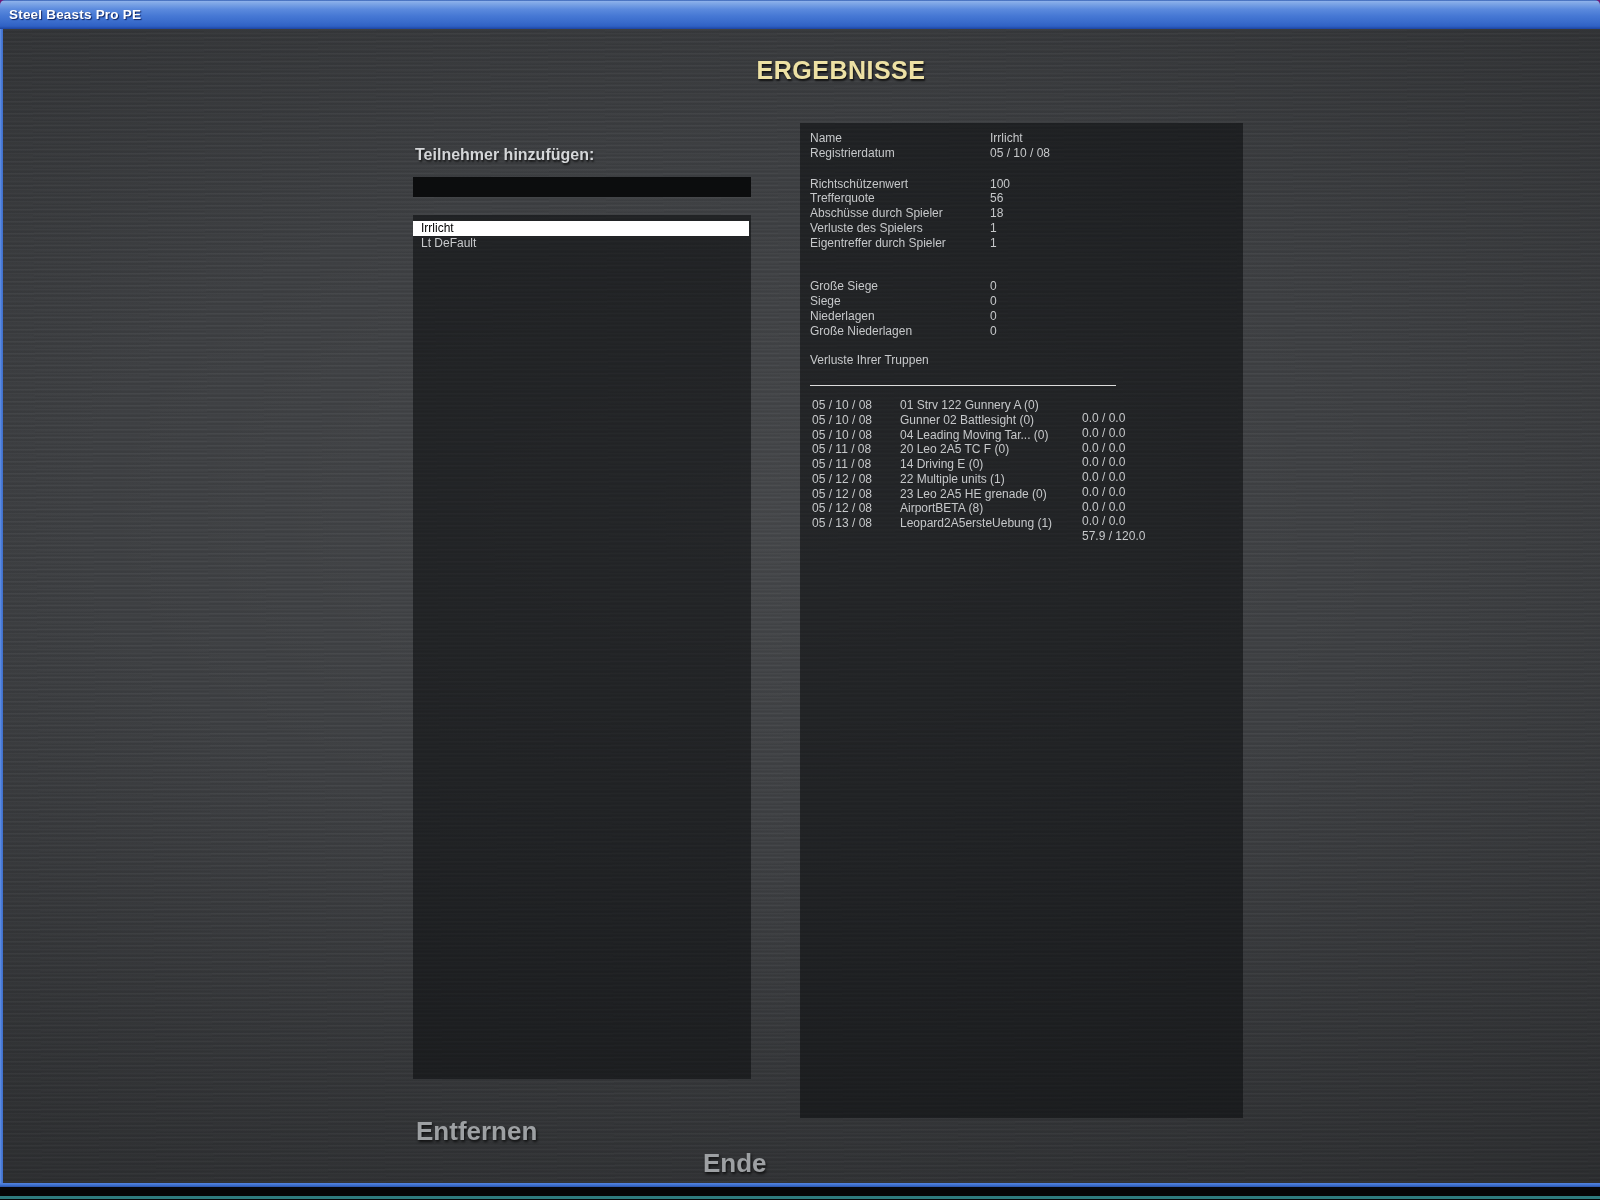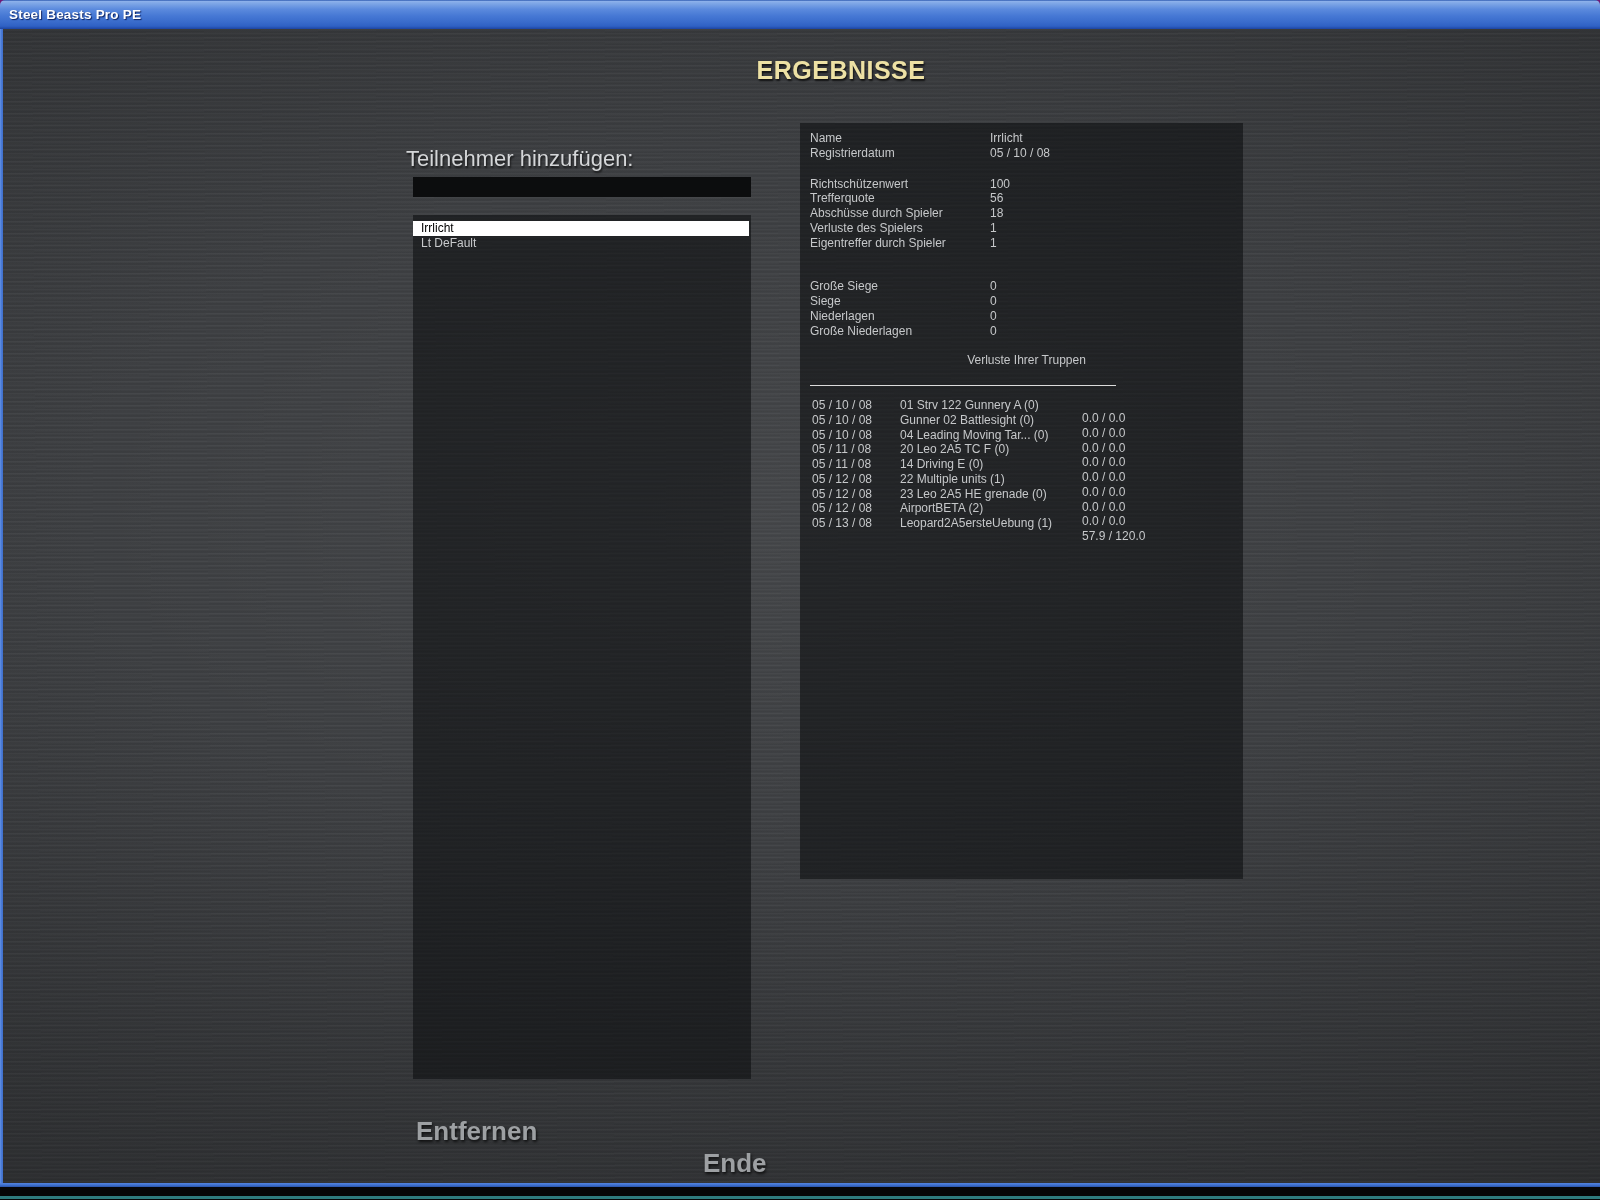--- a/index.html
+++ b/index.html
@@ -64,22 +64,22 @@
   }
   
   .results-title{
     position:absolute;left:0;top:56px;width:1600px;text-align:center;
     font-size:25px;font-weight:bold;letter-spacing:0.5px;
     color:var(--accent-gold);
     text-shadow:1px 2px 2px rgba(0,0,0,0.7);
     padding-left:41px;
   }
   .add-heading{
-    position:absolute;left:406px;top:146px;
-    font-size:22px;font-weight:normal;color:var(--heading-text);
+    position:absolute;left:415px;top:146px;
+    font-size:16px;font-weight:bold;color:var(--heading-text);
     text-shadow:1px 2px 2px rgba(0,0,0,0.65);
   }
   
   .name-input{
     position:absolute;left:413px;top:177px;width:338px;height:20px;
     box-sizing:border-box;border:none;outline:none;
     background:#0c0d0e;color:#d8d8d8;
     font-family:"Liberation Sans",sans-serif;font-size:12px;padding:0 5px;
   }
   .listbox{
@@ -100,30 +100,30 @@
     position:absolute;font-size:26px;font-weight:bold;
     color:var(--button-text);cursor:pointer;
     text-shadow:1px 2px 3px rgba(0,0,0,0.75);
     user-select:none;
     margin-top:20px;
   }
   .btn-remove{left:416px;top:1096px;}
   .btn-end{left:703px;top:1128px;}
   
   .stats-panel{
-    position:absolute;left:800px;top:123px;width:443px;height:756px;
+    position:absolute;left:800px;top:123px;width:443px;height:995px;
     background:rgba(9,11,13,0.55);
     box-sizing:border-box;padding:8px 0 0 10px;
     font-size:12px;color:var(--panel-text);
   }
   .stat-row{position:relative;height:14.75px;line-height:14.75px;white-space:nowrap;}
   .stat-value{position:absolute;left:180px;top:0;}
   .blk-combat{margin-top:16px;}
   .blk-record{margin-top:29px;}
-  .blk-losses{margin-top:15px;text-align:center;}
+  .blk-losses{margin-top:15px;}
   .loss-heading{height:14.75px;line-height:14.75px;}
   .loss-item{height:14.75px;line-height:14.75px;padding-left:12px;}
   .divider{
     margin-top:17px;margin-left:0;width:306px;height:1px;
     background:#dcdcdc;
   }
   .missions{margin-top:12px;}
   .mission-row{position:relative;height:14.75px;line-height:14.75px;white-space:nowrap;}
   .m-date{position:absolute;left:2px;top:0;}
   .m-name{position:absolute;left:90px;top:0;}
@@ -251,21 +251,21 @@
         <span class="m-name">22 Multiple units (1)</span>
         <span class="m-score">0.0 / 0.0</span>
       </div>
         <div class="mission-row">
         <span class="m-date">05 / 12 / 08</span>
         <span class="m-name">23 Leo 2A5 HE grenade (0)</span>
         <span class="m-score">0.0 / 0.0</span>
       </div>
         <div class="mission-row">
         <span class="m-date">05 / 12 / 08</span>
-        <span class="m-name">AirportBETA (2)</span>
+        <span class="m-name">AirportBETA (8)</span>
         <span class="m-score">0.0 / 0.0</span>
       </div>
         <div class="mission-row">
         <span class="m-date">05 / 13 / 08</span>
         <span class="m-name">Leopard2A5ersteUebung (1)</span>
         <span class="m-score">57.9 / 120.0</span>
       </div>
       </div>
 
   </div>

